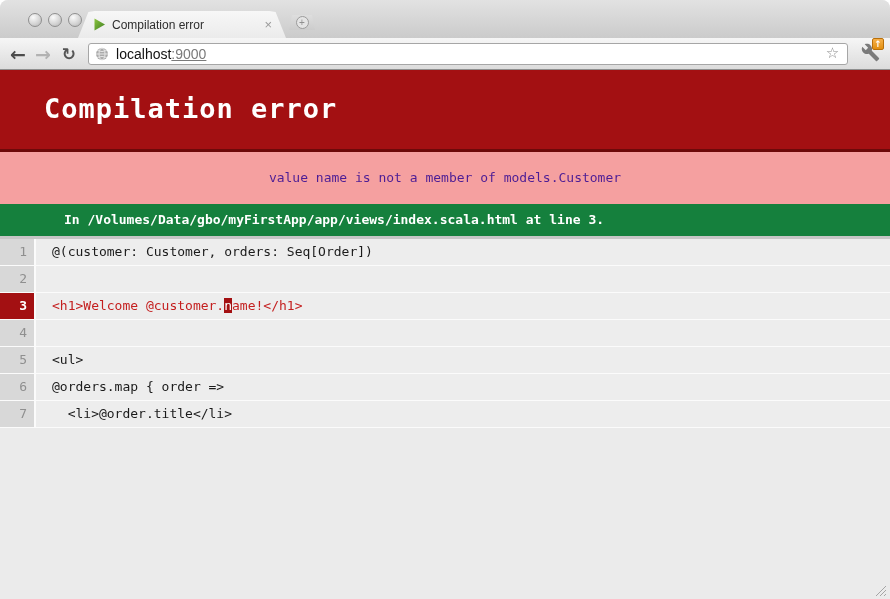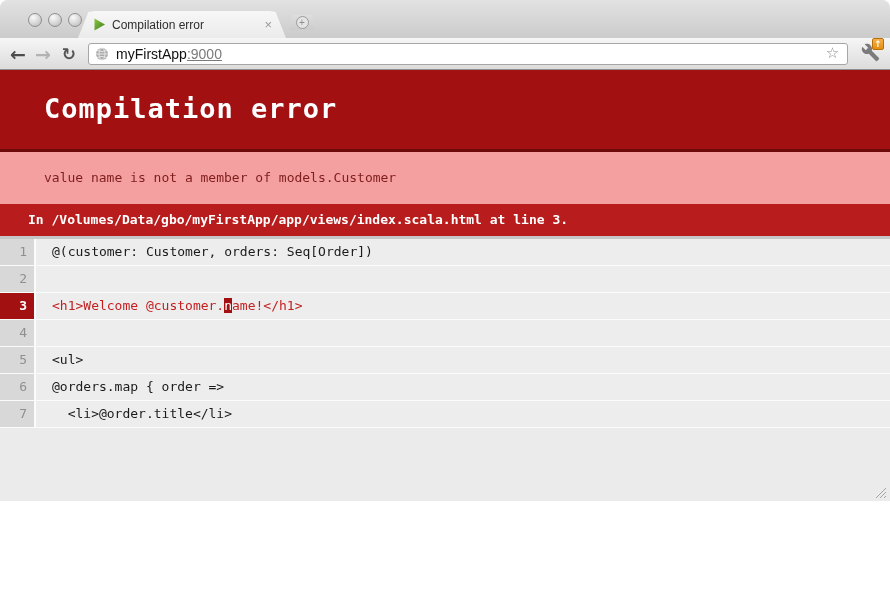--- a/index.html
+++ b/index.html
@@ -1,16 +1,16 @@
 <!DOCTYPE html>
 <html><head>
 <meta charset="utf-8">
 <style>
   html,body{margin:0;padding:0;background:#ffffff;}
-  .frame{position:relative;width:890px;height:501px;overflow:hidden;
+  .frame{position:relative;width:890px;height:599px;overflow:hidden;
          border-radius:8px 8px 0 0;background:#ebebeb;
          font-family:"Liberation Sans",sans-serif;}
 
   
   .tabstrip{position:absolute;left:0;top:0;width:890px;height:38px;
             background:linear-gradient(#e2e2e2,#cbcbcb);}
   .traffic{position:absolute;top:13px;width:12px;height:12px;border-radius:50%;
            border:1px solid #8f8f8f;
            background:radial-gradient(circle at 35% 28%,#fafafa,#d6d6d6 55%,#b4b4b4);}
   .tl1{left:28px}.tl2{left:48px}.tl3{left:68px}
@@ -52,22 +52,22 @@
          background:linear-gradient(#f7b04a,#e28f10);border:1px solid #b96f08;
          color:#fff;font-size:9px;line-height:11px;text-align:center;
          font-family:"DejaVu Sans",sans-serif;font-weight:bold;box-sizing:border-box;}
 
   
   .page{position:absolute;left:0;top:70px;width:890px;height:529px;
         font-family:"DejaVu Sans Mono",monospace;}
   .hdr{background:#a31012;color:#fff;padding:21px 44px 22px 44px;
        border-bottom:3px solid #6d0a0a;font-size:27px;line-height:36px;
        font-weight:bold;letter-spacing:1px;}
-  .detail{background:#f5a0a0;color:#7f1d1d;padding:18px 44px;font-size:13px;line-height:16px;}
-  .loc{background:#b91c1c;color:#fff;font-weight:bold;padding:8px 28px;
+  .detail{background:#f5a0a0;color:#4c1d95;padding:18px 44px;font-size:13px;line-height:16px;text-align:center;}
+  .loc{background:#15803d;color:#fff;font-weight:bold;padding:8px 64px;
        font-size:13px;line-height:16px;border-bottom:3px solid #c6c6c6;}
   .listing{width:890px;}
   .line{display:flex;height:26px;border-bottom:1px solid #fbfbfb;font-size:13px;
         line-height:26px;}
   .num{width:27px;padding-right:7px;text-align:right;background:#d8d8d8;color:#8f8f8f;
        border-right:2px solid #fbfbfb;flex:0 0 auto;}
   .content{flex:1;background:#ededed;color:#1b1b1b;padding-left:16px;white-space:pre;}
   .line.error .num{background:#a31012;color:#fff;font-weight:bold;}
   .line.error .content{color:#c41f1f;}
   .marker{background:#a31012;color:#fff;}
@@ -109,21 +109,21 @@
 
     <div class="omnibox">
       <svg class="globe" width="14" height="14" viewBox="0 0 14 14">
         <circle cx="7" cy="7" r="6" fill="#ababab"></circle>
         <g stroke="#e6e6e6" stroke-width="1" fill="none">
           <line x1="1" y1="7" x2="13" y2="7"></line>
           <ellipse cx="7" cy="7" rx="3" ry="6"></ellipse>
           <path d="M2.2 3.5 Q7 5.6 11.8 3.5 M2.2 10.5 Q7 8.4 11.8 10.5"></path>
         </g>
       </svg>
-      <span class="url"><span class="host">myFirstApp</span><span class="port">:9000</span></span>
+      <span class="url"><span class="host">localhost</span><span class="port">:9000</span></span>
       <span class="star">☆</span>
     </div>
 
     <button class="wrenchbtn">
       <svg width="19" height="19" viewBox="0 0 24 24">
         <path fill="#7b7b7b" d="M22.7 19l-9.1-9.1c.9-2.3.4-5-1.5-6.9-2-2-5-2.4-7.4-1.3L9 6 6 9 1.6 4.7C.4 7.1.9 10.1 2.9 12.1c1.9 1.9 4.6 2.4 6.9 1.5l9.1 9.1c.4.4 1 .4 1.4 0l2.3-2.3c.5-.4.5-1.1.1-1.4z"></path>
       </svg>
       <span class="badge">↑</span>
     </button>
   </div>

